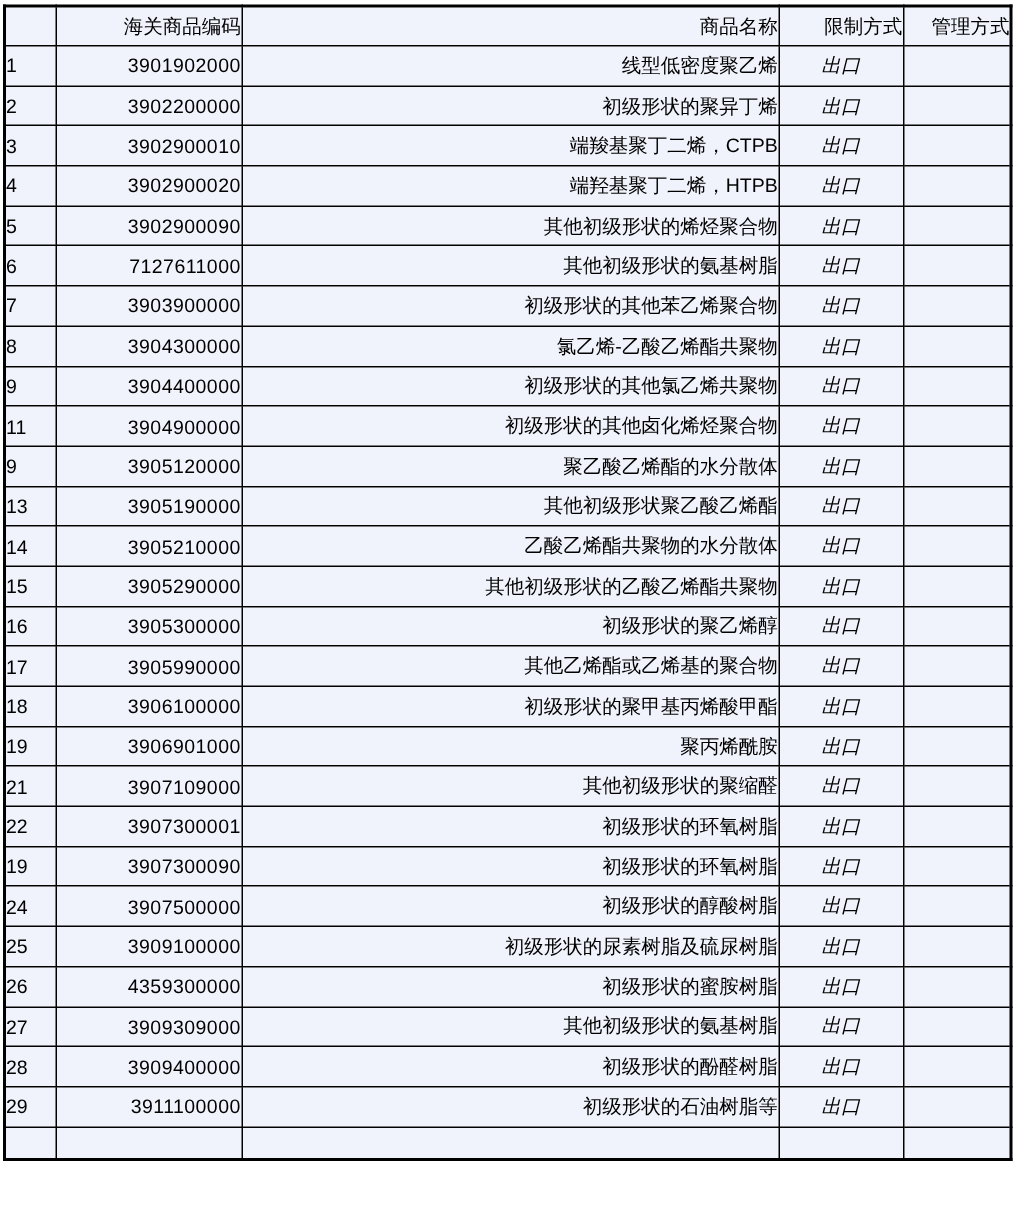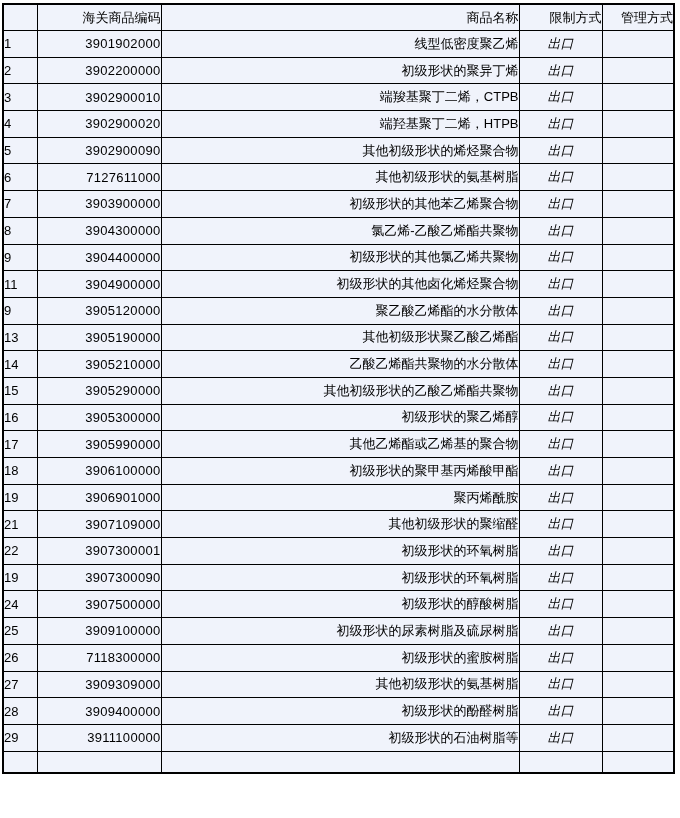--- a/index.html
+++ b/index.html
@@ -231,21 +231,21 @@
         </tr>
         <tr>
           <td class="cell-no">25</td>
           <td class="cell-code">3909100000</td>
           <td class="cell-name">初级形状的尿素树脂及硫尿树脂</td>
           <td class="cell-restr">出口</td>
           <td class="cell-mgmt"></td>
         </tr>
         <tr>
           <td class="cell-no">26</td>
-          <td class="cell-code">7118300000</td>
+          <td class="cell-code">4359300000</td>
           <td class="cell-name">初级形状的蜜胺树脂</td>
           <td class="cell-restr">出口</td>
           <td class="cell-mgmt"></td>
         </tr>
         <tr>
           <td class="cell-no">27</td>
           <td class="cell-code">3909309000</td>
           <td class="cell-name">其他初级形状的氨基树脂</td>
           <td class="cell-restr">出口</td>
           <td class="cell-mgmt"></td>

